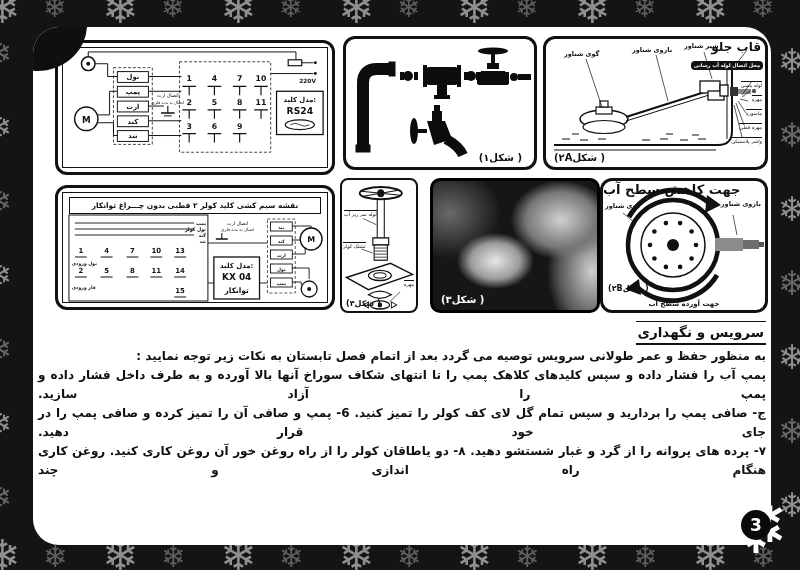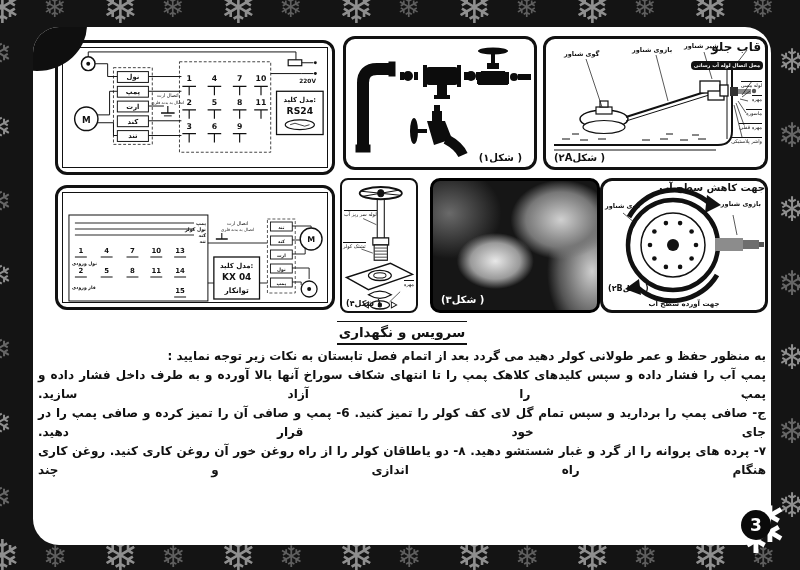--- a/index.html
+++ b/index.html
@@ -17,21 +17,21 @@
   .lbl-sm{position:absolute;font-size:5px;color:#111;direction:rtl;white-space:nowrap;line-height:1.1;border-top:0.5px solid #111;padding-top:1px;}
   .pill{background:#111;color:#fff;border-radius:4px;padding:1.5px 3px;font-weight:bold;border:none;}
   .photo{border:3px solid #000;border-radius:10px;background:
     radial-gradient(ellipse 55px 40px at 38% 62%, #e8e8e8 0%, #9a9a9a 45%, rgba(40,40,40,0) 70%),
     radial-gradient(ellipse 70px 55px at 78% 30%, #d0d0d0 0%, #777 50%, rgba(30,30,30,0) 72%),
     radial-gradient(ellipse 80px 70px at 10% 25%, #6a6a6a 0%, rgba(20,20,20,0) 65%),
     radial-gradient(ellipse 60px 90px at 97% 70%, #cfcfcf 0%, #555 55%, rgba(20,20,20,0) 75%),
     #161616;}
   .titlebox{position:absolute;left:6px;right:6px;top:4px;height:15px;border:1.2px solid #111;font-size:7.5px;font-weight:bold;text-align:center;line-height:15px;direction:rtl;color:#111;white-space:nowrap;overflow:hidden;}
   .textsec{position:absolute;left:5px;right:5px;top:294px;direction:rtl;color:#111;}
-  .sec-title{text-align:center;}
+  .sec-title{text-align:right;}
   .sec-title span{display:inline-block;font-size:13.5px;font-weight:bold;border-top:1.5px solid #111;border-bottom:2.5px solid #111;padding:2px 2px 3px 2px;}
   .bodylines{position:absolute;left:5px;right:5px;top:320px;}
   .bl{font-size:12px;font-weight:bold;line-height:19px;text-align:right;white-space:nowrap;}
   .bl.full{white-space:normal;text-align:justify;text-align-last:justify;}
   .badge{position:absolute;left:712px;top:484px;width:88px;height:84px;z-index:6;}
   .badge-flake{position:absolute;left:0;top:0;width:88px;height:84px;font-size:80px;line-height:84px;text-align:center;color:#fff;}
   .badge-circle{position:absolute;left:29px;top:26px;width:30px;height:30px;border-radius:50%;background:#0a0a0a;color:#fff;font-size:17px;font-weight:bold;text-align:center;line-height:30px;}
 </style>
 </head>
 <body>
@@ -301,20 +301,21 @@
       <span class="lbl-sm" style="right:3px;top:42px;">لوله مسی</span>
       <span class="lbl-sm" style="right:3px;top:56px;">مهره</span>
       <span class="lbl-sm" style="right:3px;top:70px;">ماسوره</span>
       <span class="lbl-sm" style="right:3px;top:84px;">مهره قفلی</span>
       <span class="lbl-sm" style="right:3px;top:98px;">واشر پلاستیکی</span>
       <span class="cap" style="left:8px;bottom:4px;">( شکل۲A)</span>
     </div>
 
     <div class="panel" style="left:22px;top:158px;width:280px;height:125px;">
       <div class="inner">
+        <div class="titlebox">نقشه سیم کشی کلید کولر ۲ قطبی بدون چـــراغ توانکار</div>
         <svg style="position:absolute;left:0;top:20px;" width="100%" height="92" viewBox="0 0 266 92" preserveAspectRatio="none">
           <rect x="6" y="2" width="140" height="86" fill="none" stroke="#111" stroke-width="1"></rect>
           <g stroke="#111" stroke-width="0.9">
             <line x1="12" y1="10" x2="132" y2="10"></line>
             <line x1="12" y1="16" x2="132" y2="16"></line>
             <line x1="12" y1="22" x2="132" y2="22"></line>
             <line x1="146" y1="30" x2="206" y2="30"></line>
             <line x1="146" y1="70" x2="206" y2="70"></line>
           </g>
           <g font-size="4.8" font-weight="bold" text-anchor="end">
@@ -474,34 +475,34 @@
         <g>
           <rect x="112" y="57" width="28" height="13" fill="#8c8c8c"></rect>
           <rect x="140" y="59" width="16" height="9" fill="#6e6e6e"></rect>
           <rect x="156" y="61" width="5" height="5" fill="#555"></rect>
         </g>
         <g stroke="#111" stroke-width="0.7">
           <line x1="20" y1="32" x2="32" y2="42"></line>
           <line x1="130" y1="34" x2="134" y2="54"></line>
         </g>
       </svg>
-      <span class="lbl" style="left:0;right:0;top:2px;text-align:right;font-size:10px;margin-left:11px;">جهت کاهش سطح آب</span>
+      <span class="lbl" style="left:0;right:0;top:2px;text-align:left;font-size:13px;">جهت کاهش سطح آب</span>
       <span class="lbl" style="left:0;right:0;bottom:2px;text-align:center;font-size:7px;">جهت آورده سطح آب</span>
       <span class="lbl" style="left:2px;top:22px;">گوی شناور</span>
       <span class="lbl" style="right:4px;top:20px;">بازوی شناور</span>
       <span class="cap" style="left:5px;top:103px;font-size:8px;">( شکل۲B)</span>
     </div>
 
     <div class="textsec">
       <div class="sec-title">
         <span>سرویس و نگهداری</span>
       </div>
     </div>
     <div class="bodylines textsec" style="top:320px;">
-      <div class="bl">به منظور حفظ و عمر طولانی کولر دهید می گردد بعد از اتمام فصل تابستان به نکات زیر توجه نمایید :</div>
+      <div class="bl">به منظور حفظ و عمر طولانی سرویس توصیه می گردد بعد از اتمام فصل تابستان به نکات زیر توجه نمایید :</div>
       <div class="bl full">پمپ آب را فشار داده و سپس کلیدهای کلاهک پمپ را تا انتهای شکاف سوراخ آنها بالا آورده و به طرف داخل فشار داده و پمپ را آزاد سازید.</div>
       <div class="bl full">ج- صافی پمپ را بردارید و سپس تمام گل لای کف کولر را تمیز کنید. 6- پمپ و صافی آن را تمیز کرده و صافی پمپ را در جای خود قرار دهید.</div>
       <div class="bl full">۷- پرده های پروانه را از گرد و غبار شستشو دهید. ۸- دو یاطاقان کولر را از راه روغن خور آن روغن کاری کنید. روغن کاری هنگام راه اندازی و چند</div>
 
     </div>
   </div>
 
   <div class="badge">
     <span class="badge-flake">❄</span>
     <span class="badge-circle">3</span>

